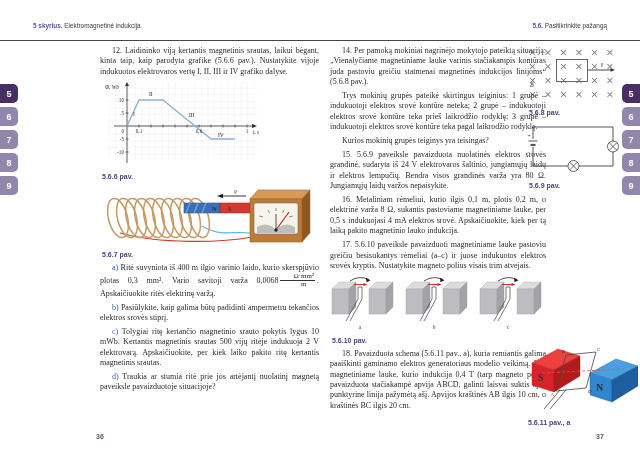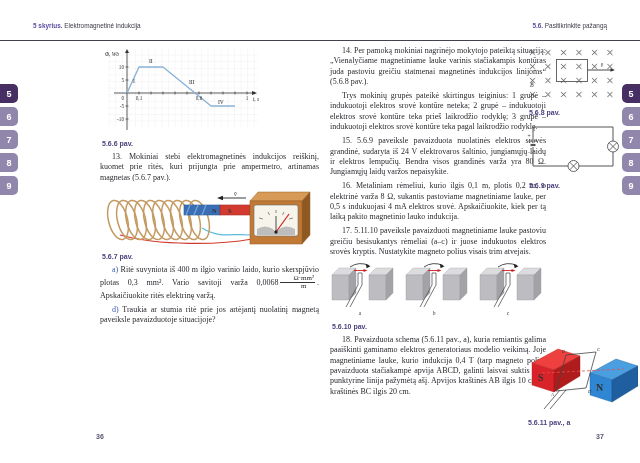--- a/index.html
+++ b/index.html
@@ -66,20 +66,21 @@
   </div>
   <div class="tabs tabs-right">
     <div class="tab active">5</div>
     <div class="tab">6</div>
     <div class="tab">7</div>
     <div class="tab">8</div>
     <div class="tab">9</div>
   </div>
 
   <div class="col col-left">
+    <p class="para">12. Laidininko viją kertantis magnetinis srautas, laikui bėgant, kinta taip, kaip parodyta grafike (5.6.6 pav.). Nustatykite vijoje indukuotos elektrovaros vertę I, II, III ir IV grafiko dalyse.</p>
 
     <figure class="graph-wrap">
       <svg width="160" height="86" viewBox="0 0 160 86">
         <defs>
           <pattern id="gp" width="6.6" height="6.6" patternUnits="userSpaceOnUse">
             <path d="M6.6 0H0V6.6" fill="none" stroke="#e6e6ea" stroke-width="0.6"></path>
           </pattern>
         </defs>
         <rect x="6" y="1" width="150" height="78" fill="url(#gp)"></rect>
         <line x1="25" y1="82" x2="25" y2="4" stroke="#333" stroke-width="0.8"></line>
@@ -116,21 +117,20 @@
         <text x="97" y="52" font-size="5.2" text-anchor="middle">0,6</text>
         <text x="145" y="52" font-size="5.2" text-anchor="middle">1</text>
         <text x="31" y="35" font-size="5.6">I</text>
         <text x="47" y="15" font-size="5.6">II</text>
         <text x="87" y="36" font-size="5.6">III</text>
         <text x="116" y="56" font-size="5.6">IV</text>
       </svg>
     </figure>
     <div class="caption">5.6.6 pav.</div>
 
-    <p class="para">13. Mokiniai stebi elektromagnetinės indukcijos reiškinį, kuomet prie ritės, kuri prijungta prie ampermetro, artinamas magnetas (5.6.7 pav.).</p>
 
     <figure class="coil-wrap">
       <svg width="212" height="60" viewBox="0 0 212 60">
 
         <path d="M20,48 C60,59 120,58 152,52" fill="none" stroke="#d03a2e" stroke-width="1.2"></path>
         <path d="M102,41 C120,52 132,46 150,48" fill="none" stroke="#5bb9e2" stroke-width="1.2"></path>
 
         <g fill="none" stroke="#c49a62" stroke-width="1.5">
           <ellipse cx="18" cy="33" rx="9.5" ry="20" transform="rotate(-14 18 33)"></ellipse>
           <ellipse cx="27" cy="33" rx="9.5" ry="20" transform="rotate(-14 27 33)"></ellipse>
@@ -170,29 +170,32 @@
           <path d="M157,48 h38 v-6 q-9,-5 -16,0 l-3,4 l-3,-4 q-8,-5 -16,0 z" fill="#bdbdbd"></path>
           <line x1="176" y1="45" x2="176" y2="29" stroke="#222" stroke-width="0.8"></line>
           <line x1="176" y1="45" x2="189" y2="27" stroke="#cc2020" stroke-width="1.2"></line>
           <circle cx="176" cy="45" r="1.7" fill="#222"></circle>
         </g>
       </svg>
     </figure>
     <div class="caption">5.6.7 pav.</div>
 
     <p class="para"><span class="sublabel">a)</span><span> Ritė suvyniota iš 400 m ilgio varinio laido, kurio skerspjūvio plotas 0,3 mm². Vario savitoji varža 0,0068</span><span class="frac"><span class="num">Ω·mm²</span><span class="den">m</span></span><span>. Apskaičiuokite ritės elektrinę varžą.</span></p>
+    <p class="para"><span class="sublabel">b)</span><span> Pasiūlykite, kaip galima būtų padidinti ampermetru tekančios elektros srovės stiprį.</span></p>
+    <p class="para"><span class="sublabel">c)</span><span> Tolygiai ritę kertančio magnetinio srauto pokytis lygus 10 mWb. Kertantis magnetinis srautas 500 vijų ritėje indukuoja 2 V elektrovarą. Apskaičiuokite, per kiek laiko pakito ritę kertantis magnetinis srautas.</span></p>
     <p class="para"><span class="sublabel">d)</span><span> Traukia ar stumia ritė prie jos artėjantį nuolatinį magnetą paveiksle pavaizduotoje situacijoje?</span></p>
   </div>
 
   <div class="col col-right">
     <p class="para">14. Per pamoką mokiniai nagrinėjo mokytojo pateiktą situaciją: „Vienalyčiame magnetiniame lauke varinis stačiakampis kontūras juda pastoviu greičiu statmenai magnetinės indukcijos linijoms“ (5.6.8 pav.).</p>
     <p class="para">Trys mokinių grupės pateikė skirtingus teiginius: 1 grupė – indukuotoji elektros srovė kontūre neteka; 2 grupė – indukuotoji elektros srovė kontūre teka prieš laikrodžio rodyklę; 3 grupė – indukuotoji elektros srovė kontūre teka pagal laikrodžio rodyklę.</p>
+    <p class="para">Kurios mokinių grupės teiginys yra teisingas?</p>
     <p class="para">15. 5.6.9 paveiksle pavaizduota nuolatinės elektros srovės grandinė, sudaryta iš 24 V elektrovaros šaltinio, jungiamųjų laidų ir elektros lempučių. Bendra visos grandinės varža yra 80 Ω. Jungiamųjų laidų varžos nepaisykite.</p>
     <p class="para">16. Metaliniam rėmeliui, kurio ilgis 0,1 m, plotis 0,2 m, o elektrinė varža 8 Ω, sukantis pastoviame magnetiniame lauke, per 0,5 s indukuojasi 4 mA elektros srovė. Apskaičiuokite, kiek per tą laiką pakito magnetinio lauko indukcija.</p>
-    <p class="para">17. 5.11.10 paveiksle pavaizduoti magnetiniame lauke pastoviu greičiu besisukantys rėmeliai (a–c) ir juose indukuotos elektros srovės kryptis. Nustatykite magneto polius visais trim atvejais.</p>
+    <p class="para">17. 5.6.10 paveiksle pavaizduoti magnetiniame lauke pastoviu greičiu besisukantys rėmeliai (a–c) ir juose indukuotos elektros srovės kryptis. Nustatykite magneto polius visais trim atvejais.</p>
 
     <figure>
       <svg width="214" height="56" viewBox="0 0 214 56">
         <g transform="translate(2,2)">
           <polygon points="0,12 7,5 24,5 17,12" fill="#dcdcde" stroke="#a8a8ac" stroke-width="0.4"></polygon>
           <rect x="0" y="12" width="17" height="25" fill="#bdbdc1" stroke="#9a9a9e" stroke-width="0.4"></rect>
           <polygon points="17,12 24,5 24,30 17,37" fill="#a3a3a7" stroke="#9a9a9e" stroke-width="0.4"></polygon>
           <polygon points="37,12 44,5 61,5 54,12" fill="#dcdcde" stroke="#a8a8ac" stroke-width="0.4"></polygon>
           <rect x="37" y="12" width="17" height="25" fill="#bdbdc1" stroke="#9a9a9e" stroke-width="0.4"></rect>
           <polygon points="54,12 61,5 61,30 54,37" fill="#a3a3a7" stroke="#9a9a9e" stroke-width="0.4"></polygon>

